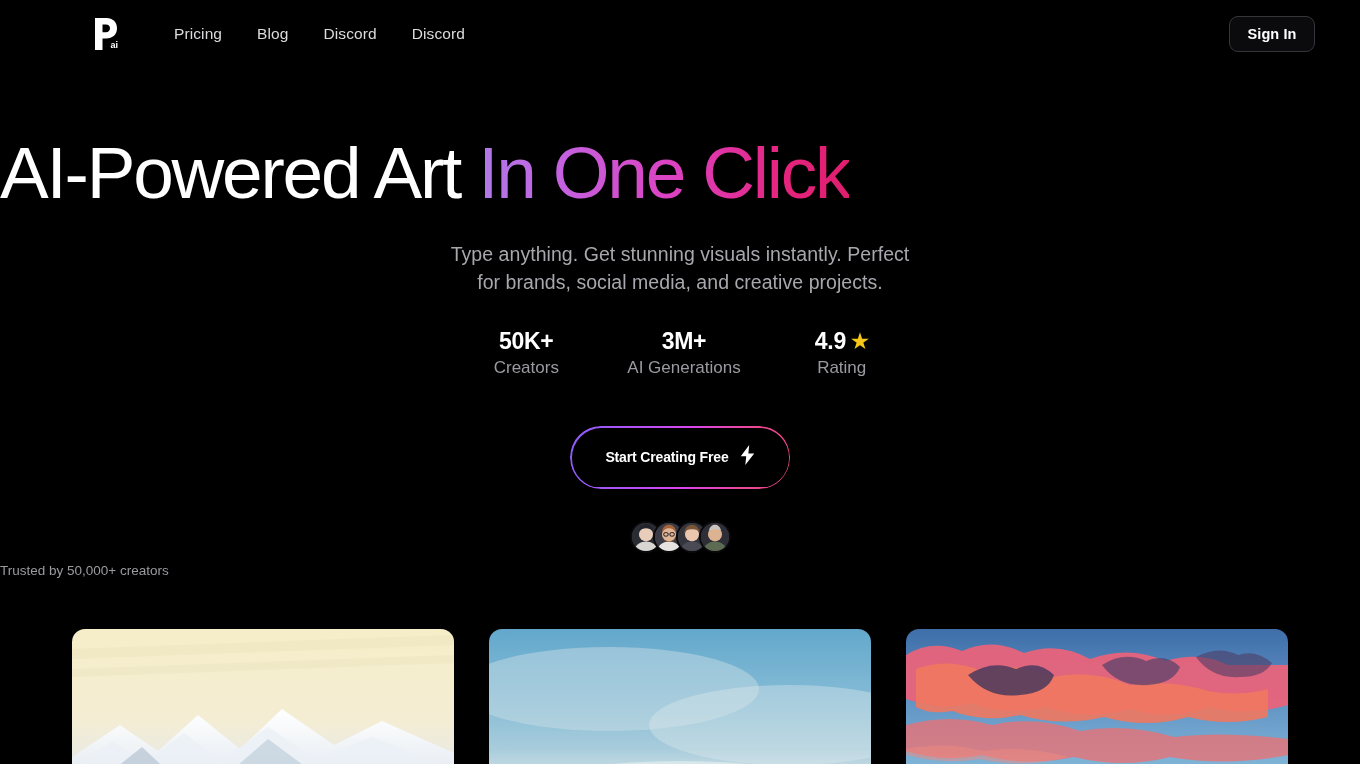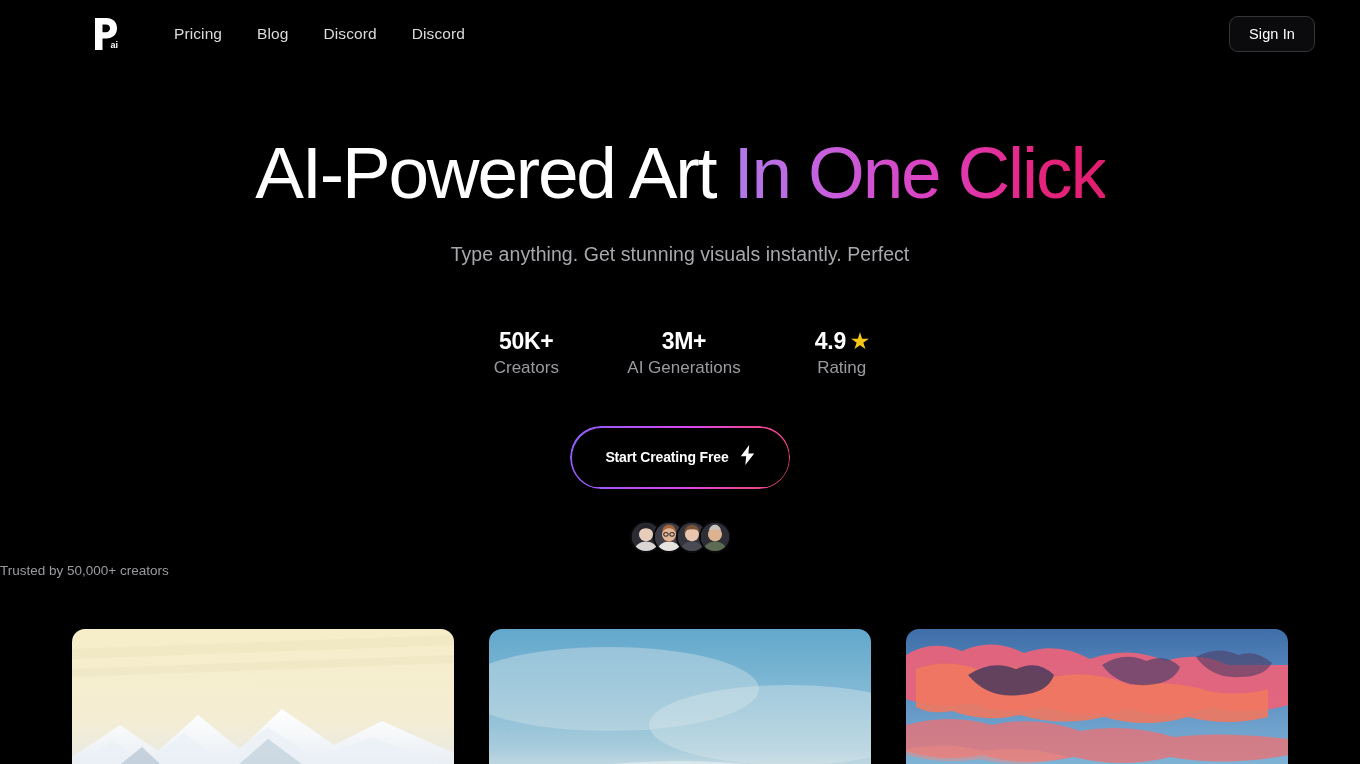--- a/index.html
+++ b/index.html
@@ -29,31 +29,31 @@
     color:#dcdcde; font-size:15.5px; line-height:20px;
     text-decoration:none; letter-spacing:.1px; white-space:nowrap;
     cursor:pointer;
   }
   .signin {
     position:absolute; right:45px; top:16px;
     width:86px; height:36px;
     background:#0b0b0d;
     border:1px solid #35353a;
     border-radius:9px;
-    color:#ffffff; font-size:14.5px; font-weight:400;
+    color:#ffffff; font-size:14.5px; font-weight:700;
     display:flex; align-items:center; justify-content:center;
     cursor:pointer; letter-spacing:.1px;
   }
 
   
   .hero { position:absolute; top:0; left:0; width:1360px; }
 
   .headline {
     position:absolute; top:132px; left:0; width:1360px;
-    text-align:center;
+    text-align:left;
     font-size:73px; line-height:82px; font-weight:400;
     letter-spacing:-2.2px; white-space:nowrap;
   }
   .headline .plain { color:#ffffff; }
   .headline .grad {
     background:linear-gradient(90deg,#b07ae8 0%, #c462e0 22%, #dd3fbe 55%, #e5247f 82%, #e01e6e 100%);
     -webkit-background-clip:text; background-clip:text;
     -webkit-text-fill-color:transparent; color:transparent;
   }
 
@@ -168,20 +168,21 @@
 
   <div class="signin">Sign In</div>
 </div>
 
 <div class="hero">
 
   <h1 class="headline"><span class="plain">AI-Powered Art </span><span class="grad">In One Click</span></h1>
 
   <div class="subtitle">
     <div>Type anything. Get stunning visuals instantly. Perfect</div>
+    <div>for brands, social media, and creative projects.</div>
   </div>
 
   <div class="stats">
 
     <div class="stat">
       <div class="stat-value">50K+</div>
       <div class="stat-label">Creators</div>
     </div>
 
     <div class="stat">

